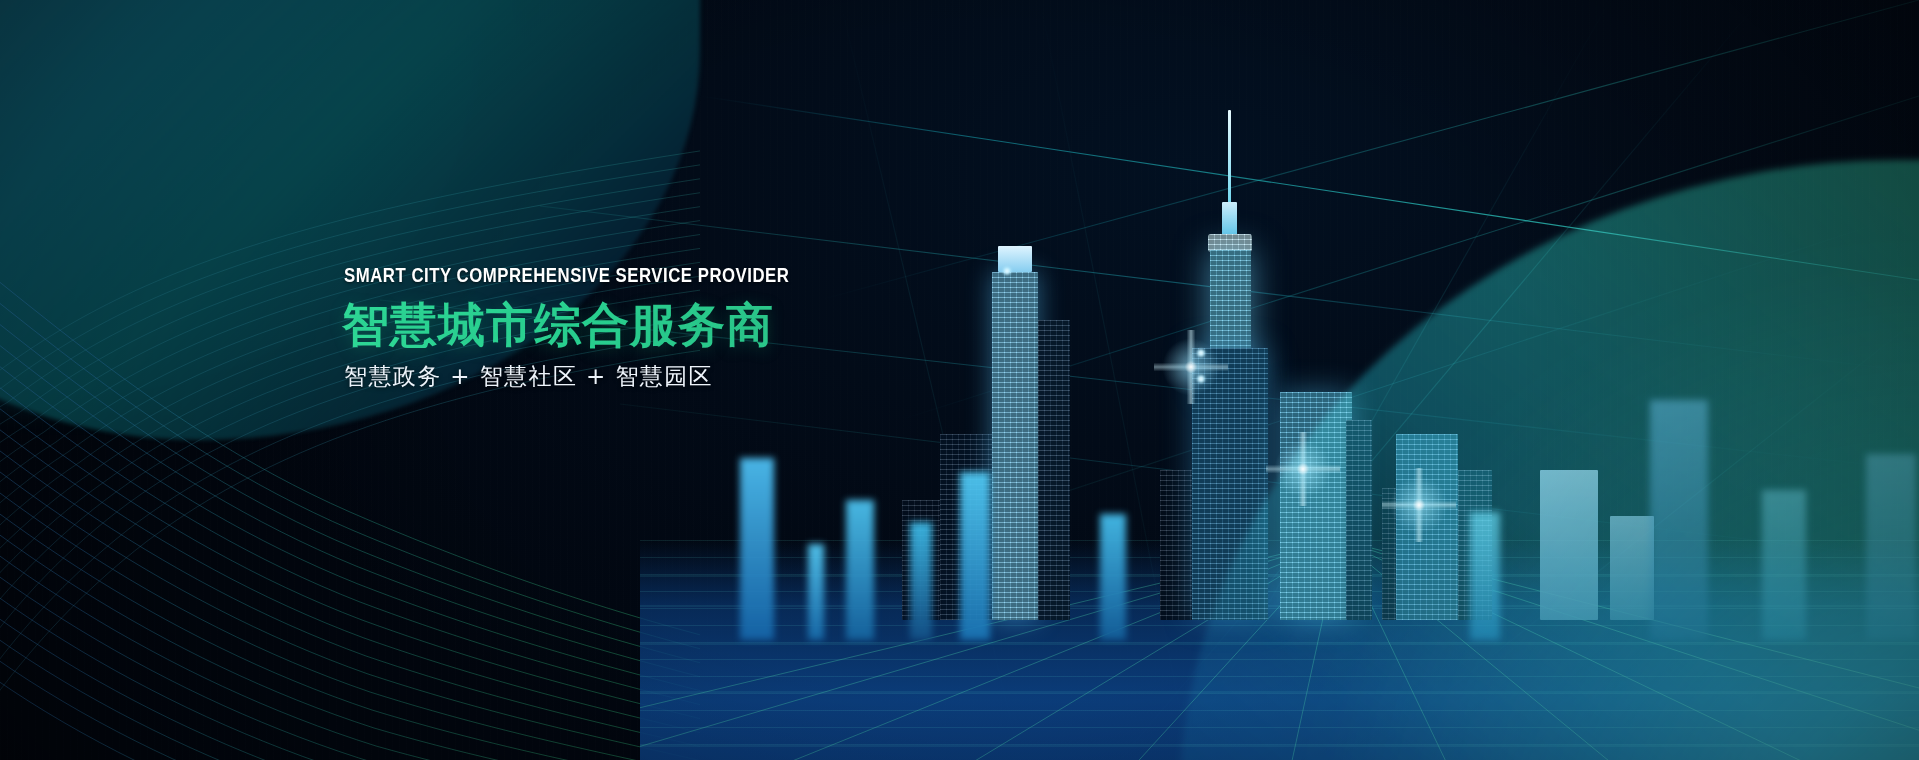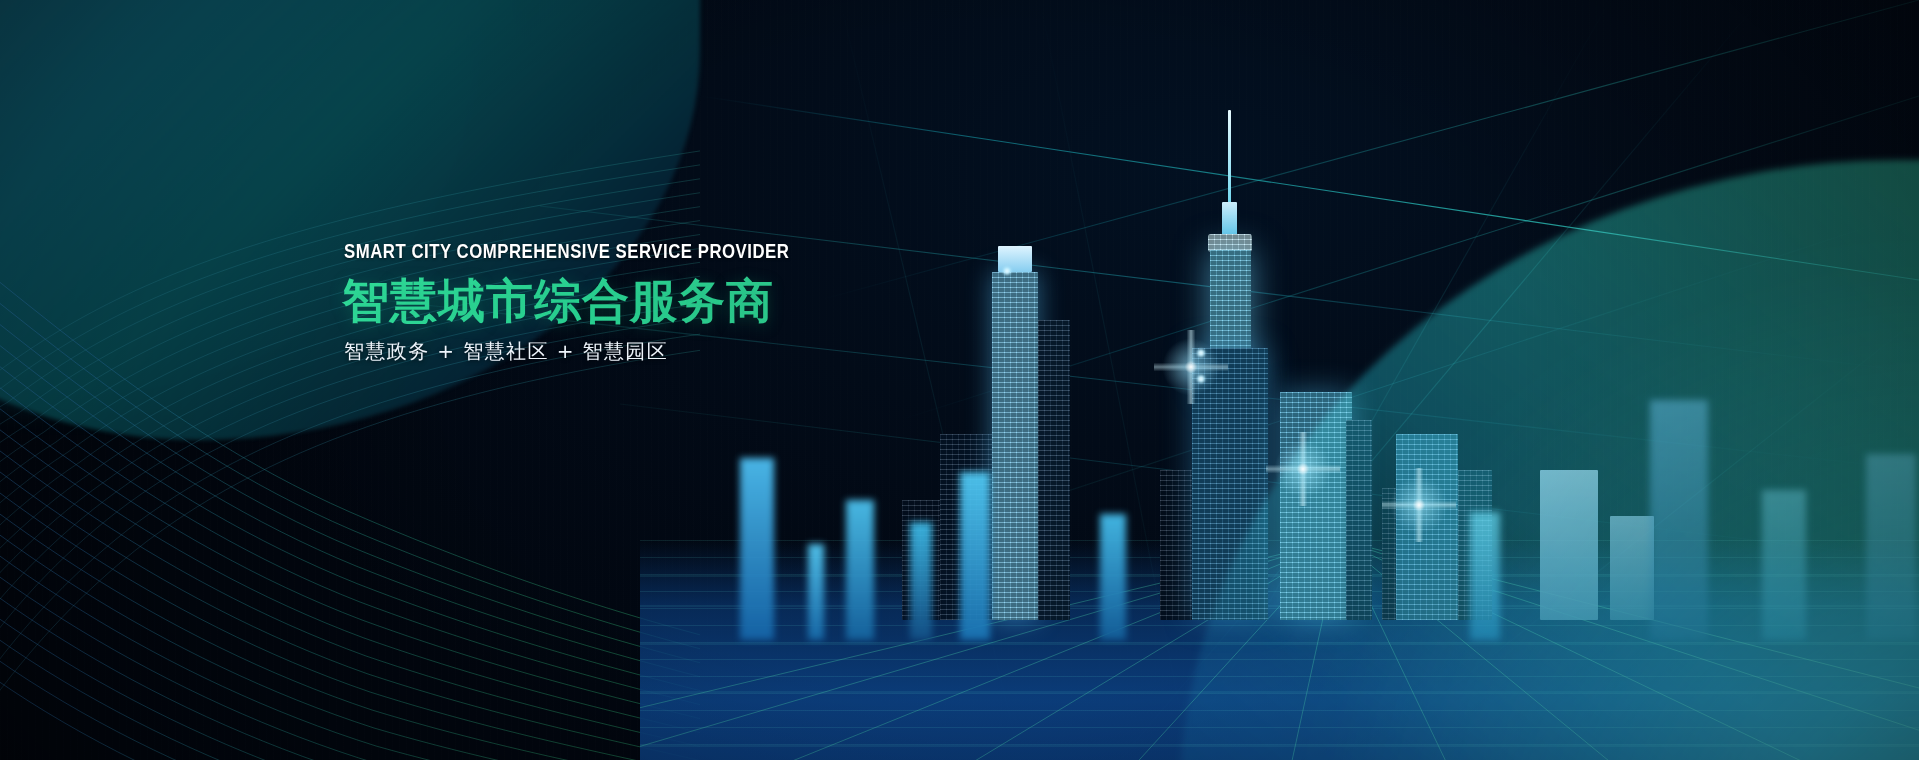--- a/index.html
+++ b/index.html
@@ -149,21 +149,21 @@
   
   .vignette{
     position:absolute; inset:0;
     background:radial-gradient(ellipse 1300px 820px at 52% 48%, rgba(0,0,0,0) 40%, rgba(0,0,0,.30) 78%, rgba(0,0,0,.58) 100%);
     pointer-events:none;
   }
 
   
   .copy{
     position:absolute;
-    left:342px; top:242px;
+    left:342px; top:266px;
     width:640px;
     z-index:40;
   }
   .eyebrow{
     color:#ffffff;
     font-size:19.5px;
     font-weight:700;
     letter-spacing:.6px;
     line-height:1;
     margin:0 0 14px 2px;
@@ -185,21 +185,21 @@
     background:linear-gradient(92deg,#32dd9a 0%, #2bd392 38%, #2ec98c 68%, #2cc288 100%);
     -webkit-background-clip:text;
     background-clip:text;
     -webkit-text-fill-color:transparent;
     text-shadow:0 3px 16px rgba(20,170,120,.28);
     font-family:"DejaVu Sans","Liberation Sans",sans-serif;
   }
   .tagline{
     margin:0 0 0 2px;
     color:#eef4fb;
-    font-size:20px;
+    font-size:23px;
     font-weight:400;
     letter-spacing:1.4px;
     line-height:1;
     white-space:nowrap;
     text-shadow:0 1px 4px rgba(0,0,0,.7);
     font-family:"DejaVu Sans","Liberation Sans",sans-serif;
   }
 </style>
 </head>
 <body>

